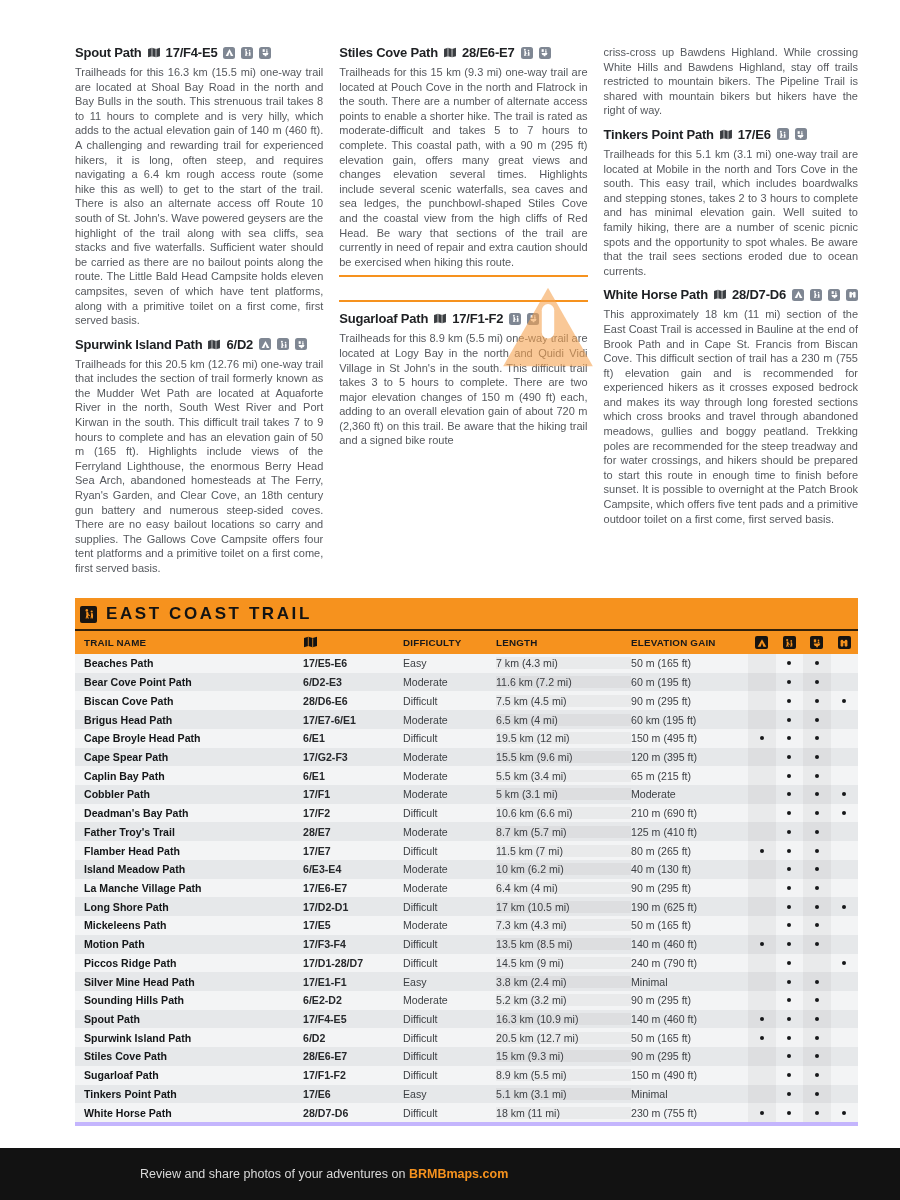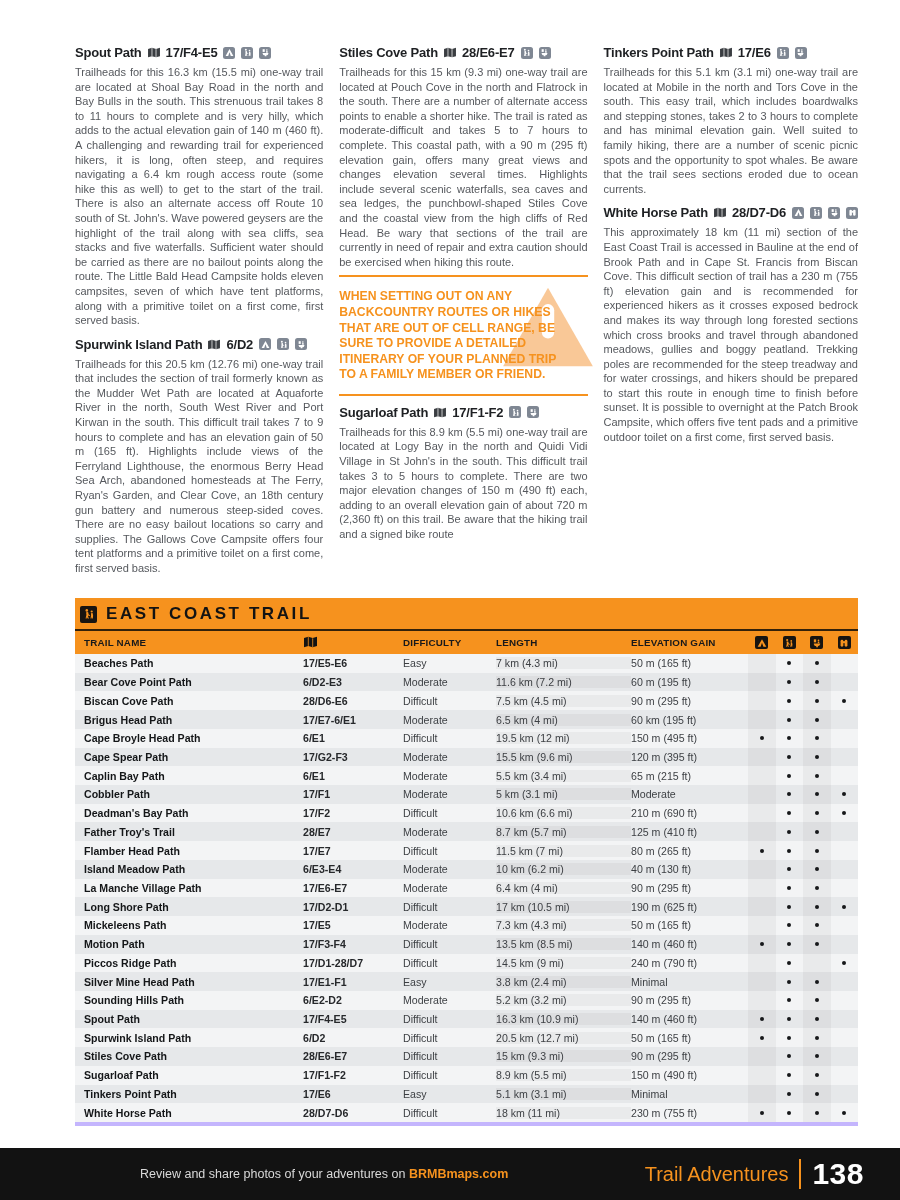--- a/index.html
+++ b/index.html
@@ -183,21 +183,20 @@
                 </svg>
               </span>
             </h3>
             <p class="body-text">Trailheads for this 15 km (9.3 mi) one-way trail are located at Pouch Cove in the north and Flatrock in the south. There are a number of alternate access points to enable a shorter hike. The trail is rated as moderate-difficult and takes 5 to 7 hours to complete. This coastal path, with a 90 m (295 ft) elevation gain, offers many great views and changes elevation several times. Highlights include several scenic waterfalls, sea caves and sea ledges, the punchbowl-shaped Stiles Cove and the coastal view from the high cliffs of Red Head. Be wary that sections of the trail are currently in need of repair and extra caution should be exercised when hiking this route.</p>
           </div>
           <div class="warning">
             <span class="warning-tri"><svg width="96" height="84" viewBox="0 0 100 88" xmlns="http://www.w3.org/2000/svg">
         <path d="M50 3 L97 85 H3 Z" fill="#f5a351" opacity="0.6"></path>
         <rect x="43.5" y="20" width="13" height="36" rx="6.5" fill="#ffffff"></rect>
               </svg></span>
-            <p class="warning-text">WHEN SETTING OUT ON ANY BACKCOUNTRY ROUTES OR HIKES THAT ARE OUT OF CELL RANGE, BE SURE TO PROVIDE A DETAILED ITINERARY OF YOUR PLANNED TRIP TO A FAMILY MEMBER OR FRIEND.</p>
           </div>
           <div class="section">
             <h3 class="trail-head">
               <span>Sugarloaf Path</span>
               <span class="map-book">
                 <svg width="14" height="11" viewBox="0 0 14 12" xmlns="http://www.w3.org/2000/svg">
         <path d="M0.5 2.1 L4.8 0.8 L9.2 2.1 L13.5 0.8 V10 L9.2 11.3 L4.8 10 L0.5 11.3 Z" fill="#3a3d41"></path>
         <path d="M4.8 1.1 V9.9 M9.2 2.3 V11.1" stroke="#ffffff" stroke-width="0.8" fill="none"></path>
                 </svg>
               </span>
@@ -216,20 +215,23 @@
         <circle cx="7.8" cy="2.7" r="1.05" fill="#ffffff"></circle>
         <path d="M6.9 4.1 L8.7 4.1 L8.9 6.2 L6.9 6.2 Z" fill="#ffffff"></path>
         <path d="M2.2 6.6 H9.8 V7.6 A3.6 2.8 0 0 1 6.9 10.0 L7.3 11 H4.9 L5.3 10.0 A3.6 2.8 0 0 1 2.2 7.6 Z" fill="#ffffff"></path>
                 </svg>
               </span>
             </h3>
             <p class="body-text">Trailheads for this 8.9 km (5.5 mi) one-way trail are located at Logy Bay in the north and Quidi Vidi Village in St John's in the south. This difficult trail takes 3 to 5 hours to complete. There are two major elevation changes of 150 m (490 ft) each, adding to an overall elevation gain of about 720 m (2,360 ft) on this trail. Be aware that the hiking trail and a signed bike route</p>
           </div>
         </div>
       <div class="col" id="col-2">
+          <div class="section">
+            <p class="body-text">criss-cross up Bawdens Highland. While crossing White Hills and Bawdens Highland, stay off trails restricted to mountain bikers. The Pipeline Trail is shared with mountain bikers but hikers have the right of way.</p>
+          </div>
           <div class="section">
             <h3 class="trail-head">
               <span>Tinkers Point Path</span>
               <span class="map-book">
                 <svg width="14" height="11" viewBox="0 0 14 12" xmlns="http://www.w3.org/2000/svg">
         <path d="M0.5 2.1 L4.8 0.8 L9.2 2.1 L13.5 0.8 V10 L9.2 11.3 L4.8 10 L0.5 11.3 Z" fill="#3a3d41"></path>
         <path d="M4.8 1.1 V9.9 M9.2 2.3 V11.1" stroke="#ffffff" stroke-width="0.8" fill="none"></path>
                 </svg>
               </span>
               <span class="ref">17/E6</span>
@@ -753,19 +755,14 @@
             <span class="cell-amen a-col4">
               <span class="dot"></span>
             </span>
           </div>
         </div>
     </div>
   </div>
 
   <div class="footer">
     <span class="footer-left"><span>Review and share photos of your adventures on </span><a class="footer-link" href="#">BRMBmaps.com</a></span>
-    <span class="footer-right">
-      <span class="footer-label">Trail Adventures</span>
-      <span class="footer-divider"></span>
-      <span class="footer-page">138</span>
-    </span>
   </div>
 </div>
 
 </body></html>

